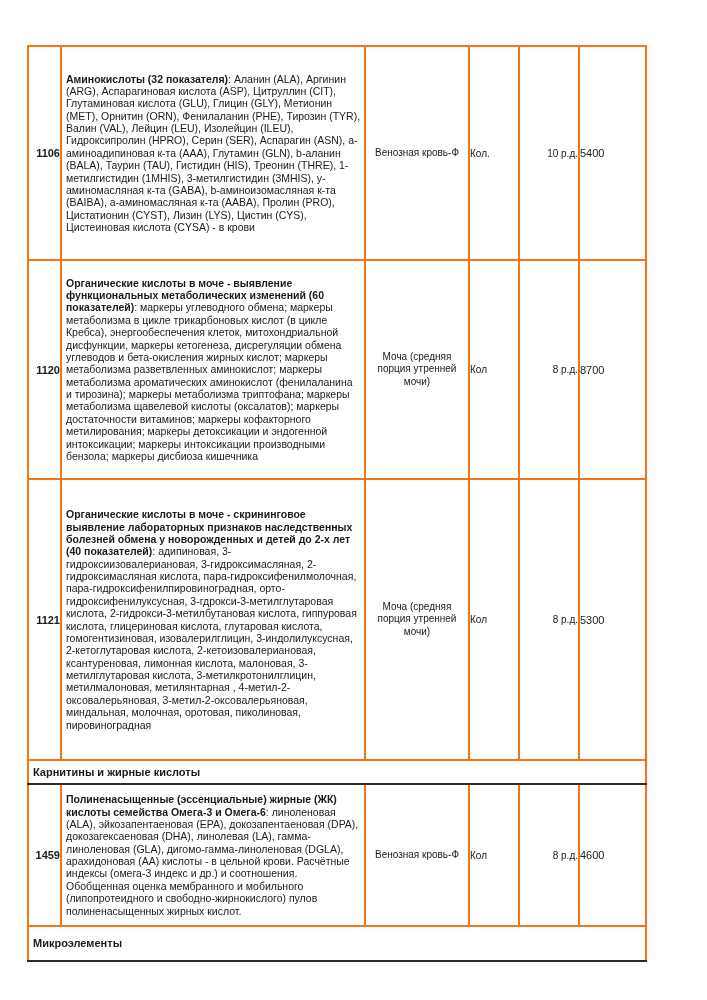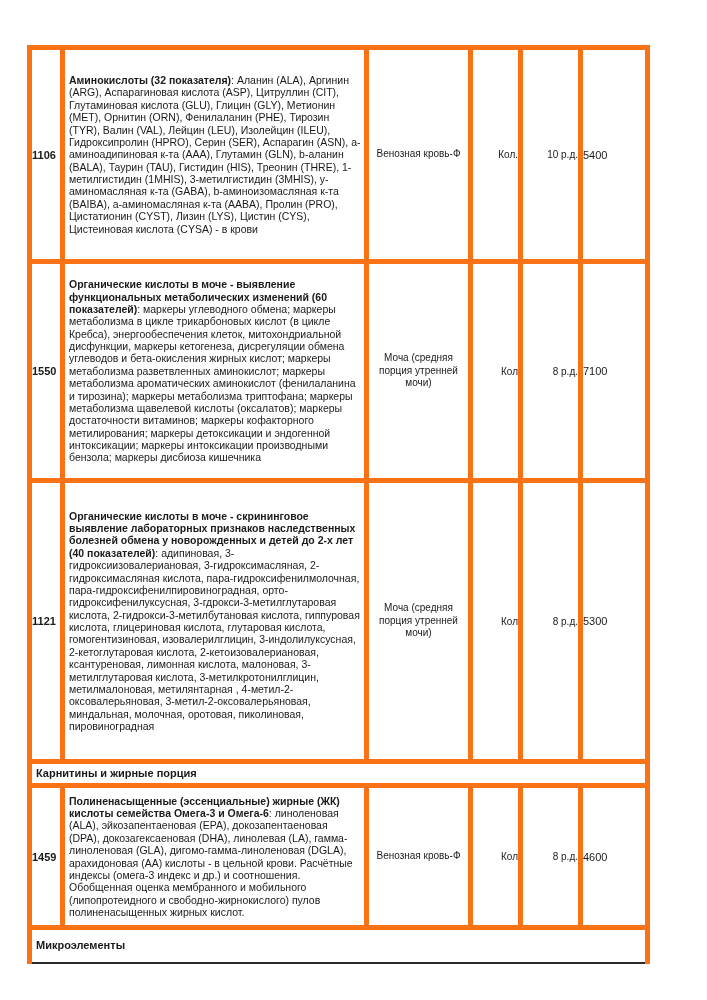--- a/index.html
+++ b/index.html
@@ -7,34 +7,34 @@
     width:707px; height:1000px; background:#ffffff;
     font-family:"Liberation Sans", sans-serif; color:#1a1a1a;
   }
   .page { position:relative; width:707px; height:1000px; overflow:hidden; }
   table.price-table {
     position:absolute; left:27px; top:45px; width:618px;
     border-collapse:collapse; table-layout:fixed;
     border:2px solid #2b2b2b; border-left-width:1px; border-right-width:1px;
   }
   td {
-    border:5px solid #f97316; padding:0; vertical-align:middle;
+    border:2px solid #f97316; padding:0; vertical-align:middle;
     overflow:hidden;
   }
   tr.r1 { height:214px; }
   tr.r2 { height:219px; }
   tr.r3 { height:281px; }
   tr.r4 { height:24px;  }
   tr.r5 { height:142px; }
   tr.r6 { height:35px;  }
-  td.code  { font-weight:bold; font-size:11px; text-align:left; }
+  td.code  { font-weight:bold; font-size:11px; text-align:right; }
   td.desc  { font-size:10.5px; line-height:1.18; padding:5px 3px 5px 4px; text-align:left; }
   td.desc .t { font-weight:bold; }
   td.bio   { font-size:10px; line-height:1.25; text-align:center; padding:0 2px; }
-  td.method{ font-size:10px; text-align:right; }
+  td.method{ font-size:10px; text-align:left; }
   td.term  { font-size:10px; text-align:right; }
   td.price { font-size:11px; text-align:left; }
   tr.section-row td {
     font-weight:bold; font-size:11px; text-align:left;
     padding:3px 4px 4px 4px;
     border-top:2px solid #2b2b2b; border-bottom:2px solid #2b2b2b;
   }
 </style>
 </head>
 <body>
@@ -54,39 +54,39 @@
       <tr class="r1 service-row">
         <td class="code">1106</td>
         <td class="desc"><span class="t">Аминокислоты (32 показателя)</span><span>: Аланин (ALA), Аргинин (ARG), Аспарагиновая кислота (ASP), Цитруллин (CIT), Глутаминовая кислота (GLU), Глицин (GLY), Метионин (MET), Орнитин (ORN), Фенилаланин (PHE), Тирозин (TYR), Валин (VAL), Лейцин (LEU), Изолейцин (ILEU), Гидроксипролин (HPRO), Серин (SER), Аспарагин (ASN), а-аминоадипиновая к-та (AAA), Глутамин (GLN), b-аланин (BALA), Таурин (TAU), Гистидин (HIS), Треонин (THRE), 1-метилгистидин (1MHIS), 3-метилгистидин (3MHIS), у-аминомасляная к-та (GABA), b-аминоизомасляная к-та (BAIBA), а-аминомасляная к-та (AABA), Пролин (PRO), Цистатионин (CYST), Лизин (LYS), Цистин (CYS), Цистеиновая кислота (CYSA) - в крови</span></td>
         <td class="bio">Венозная кровь-Ф</td>
         <td class="method">Кол.</td>
         <td class="term">10 р.д.</td>
         <td class="price">5400</td>
       </tr>
 
       <tr class="r2 service-row">
-        <td class="code">1550</td>
+        <td class="code">1120</td>
         <td class="desc"><span class="t">Органические кислоты в моче - выявление функциональных метаболических изменений (60 показателей)</span><span>: маркеры углеводного обмена; маркеры метаболизма в цикле трикарбоновых кислот (в цикле Кребса), энергообеспечения клеток, митохондриальной дисфункции, маркеры кетогенеза, дисрегуляции обмена углеводов и бета-окисления жирных кислот; маркеры метаболизма разветвленных аминокислот; маркеры метаболизма ароматических аминокислот (фенилаланина и тирозина); маркеры метаболизма триптофана; маркеры метаболизма щавелевой кислоты (оксалатов); маркеры достаточности витаминов; маркеры кофакторного метилирования; маркеры детоксикации и эндогенной интоксикации; маркеры интоксикации производными бензола; маркеры дисбиоза кишечника</span></td>
         <td class="bio">Моча (средняя порция утренней мочи)</td>
         <td class="method">Кол</td>
         <td class="term">8 р.д.</td>
-        <td class="price">7100</td>
+        <td class="price">8700</td>
       </tr>
 
       <tr class="r3 service-row">
         <td class="code">1121</td>
         <td class="desc"><span class="t">Органические кислоты в моче - скрининговое выявление лабораторных признаков наследственных болезней обмена у новорожденных и детей до 2-х лет (40 показателей)</span><span>: адипиновая, 3-гидроксиизовалериановая, 3-гидроксимасляная, 2-гидроксимасляная кислота, пара-гидроксифенилмолочная, пара-гидроксифенилпировиноградная, орто-гидроксифенилуксусная, 3-гдрокси-3-метилглутаровая кислота, 2-гидрокси-3-метилбутановая кислота, гиппуровая кислота, глицериновая кислота, глутаровая кислота, гомогентизиновая, изовалерилглицин, 3-индолилуксусная, 2-кетоглутаровая кислота, 2-кетоизовалериановая, ксантуреновая, лимонная кислота, малоновая, 3-метилглутаровая кислота, 3-метилкротонилглицин, метилмалоновая, метилянтарная , 4-метил-2-оксовалерьяновая, 3-метил-2-оксовалерьяновая, миндальная, молочная, оротовая, пиколиновая, пировиноградная</span></td>
         <td class="bio">Моча (средняя порция утренней мочи)</td>
         <td class="method">Кол</td>
         <td class="term">8 р.д.</td>
         <td class="price">5300</td>
       </tr>
 
       <tr class="r4 section-row">
-        <td colspan="6">Карнитины и жирные порция</td>
+        <td colspan="6">Карнитины и жирные кислоты</td>
       </tr>
 
       <tr class="r5 service-row">
         <td class="code">1459</td>
         <td class="desc"><span class="t">Полиненасыщенные (эссенциальные) жирные (ЖК) кислоты семейства Омега-3 и Омега-6</span><span>: линоленовая (ALA), эйкозапентаеновая (EPA), докозапентаеновая (DPA), докозагексаеновая (DHA), линолевая (LA), гамма-линоленовая (GLA), дигомо-гамма-линоленовая (DGLA), арахидоновая (AA) кислоты - в цельной крови. Расчётные индексы (омега-3 индекс и др.) и соотношения. Обобщенная оценка мембранного и мобильного (липопротеидного и свободно-жирнокислого) пулов полиненасыщенных жирных кислот.</span></td>
         <td class="bio">Венозная кровь-Ф</td>
         <td class="method">Кол</td>
         <td class="term">8 р.д.</td>
         <td class="price">4600</td>
       </tr>

